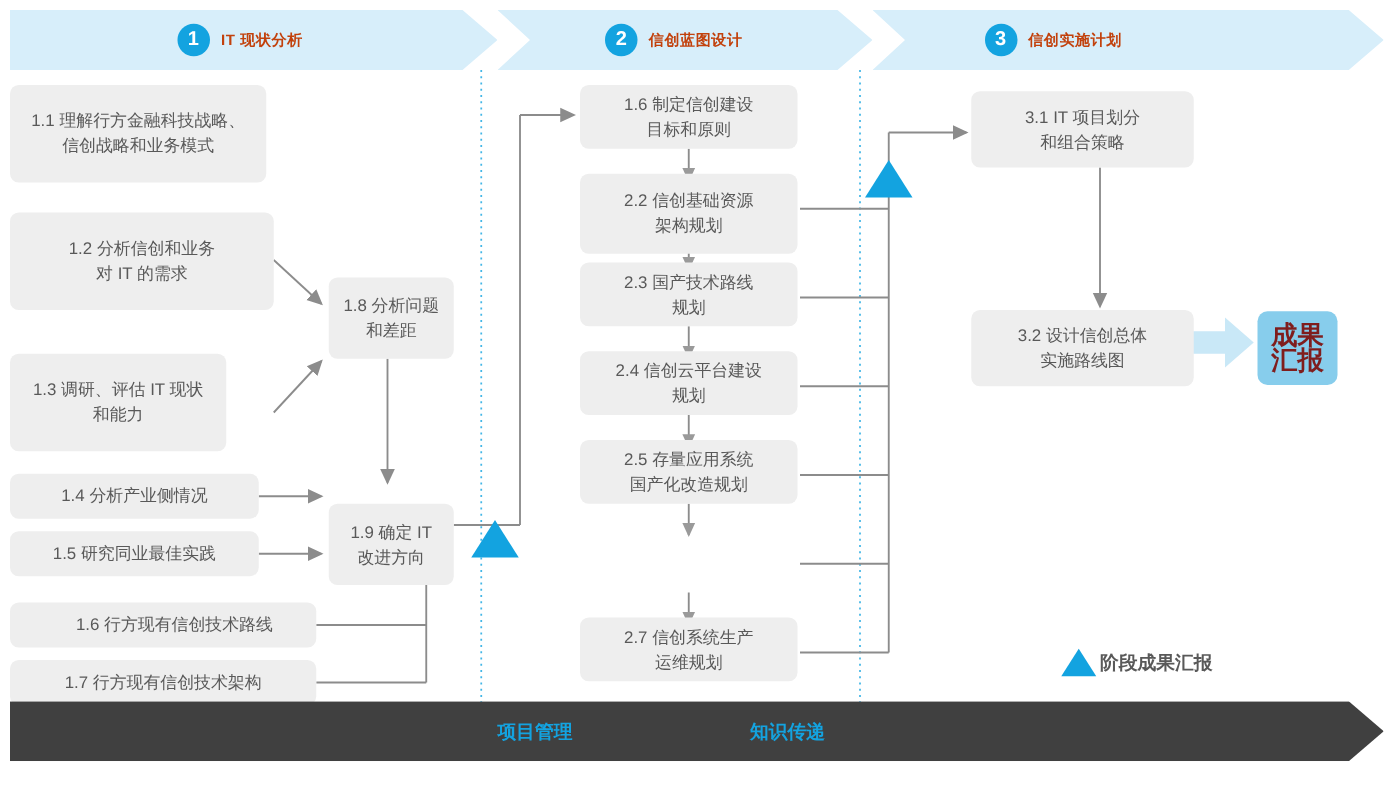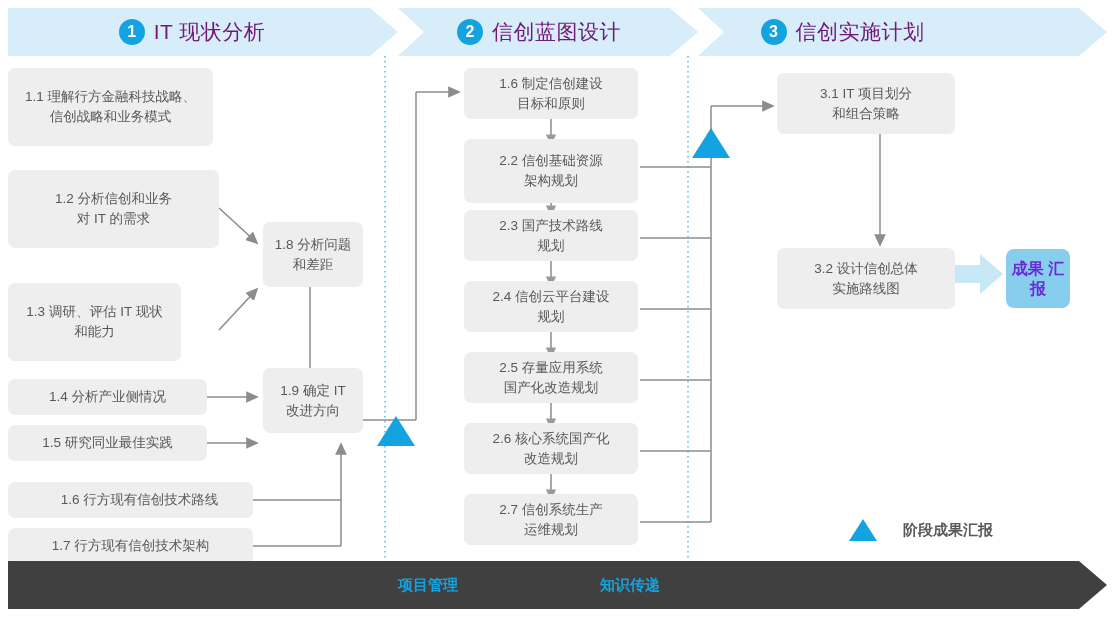--- a/index.html
+++ b/index.html
@@ -7,36 +7,36 @@
        font-family:"Liberation Sans","DejaVu Sans",sans-serif;}
   #stage{position:absolute;left:0;top:0;width:1115px;height:638px;}
   svg#wires{position:absolute;left:0;top:0;width:1115px;height:638px;pointer-events:none;}
 
   
   .phase{position:absolute;height:48px;display:flex;align-items:center;justify-content:center;}
   .phase .inner{display:flex;align-items:center;gap:9px;}
   .phase .num{width:26px;height:26px;border-radius:50%;background:#13a3e0;color:#fff;
       font-size:16px;font-weight:bold;display:flex;align-items:center;justify-content:center;
       line-height:1;}
-  .phase .ptitle{color:#701a75;font-size:21px;font-weight:normal;letter-spacing:.5px;white-space:nowrap;}
+  .phase .ptitle{color:#c2410c;font-size:12px;font-weight:bold;letter-spacing:.5px;white-space:nowrap;}
 
   
   .box{position:absolute;background:#eeeeee;border-radius:7px;color:#595959;
        font-size:13.5px;line-height:20px;text-align:center;
        display:flex;align-items:center;justify-content:center;padding:0 8px;
        box-sizing:border-box;}
   .box span{display:block;}
 
   
-  .chip{position:absolute;background:#87cdec;border-radius:8px;color:#6d28d9;
-        font-size:16px;font-weight:bold;line-height:20px;text-align:center;
+  .chip{position:absolute;background:#87cdec;border-radius:8px;color:#7f1d1d;
+        font-size:21px;font-weight:bold;line-height:20px;text-align:center;
         display:flex;align-items:center;justify-content:center;}
 
   
-  .legend{position:absolute;display:flex;align-items:center;gap:26px;}
+  .legend{position:absolute;display:flex;align-items:center;gap:3px;}
   .legend .tri{width:0;height:0;border-left:14px solid transparent;border-right:14px solid transparent;
        border-bottom:22px solid #13a3e0;}
   .legend .ltext{color:#595959;font-size:15px;font-weight:bold;white-space:nowrap;}
 
   
   .band{position:absolute;height:48px;display:flex;align-items:center;}
   .band .btext{color:#13a3e0;font-size:15px;font-weight:bold;position:absolute;white-space:nowrap;}
 </style>
 </head>
 <body>
@@ -163,21 +163,21 @@
   </div>
   <div class="box" style="left:8px;top:528px;width:245px;height:36px;">
     <span>1.7 行方现有信创技术架构</span>
   </div>
   <div class="box" style="left:263px;top:222px;width:100px;height:65px;">
     <span>
       <span>1.8 分析问题</span>
       <span>和差距</span>
     </span>
   </div>
-  <div class="box" style="left:263px;top:368px;width:100px;height:65px;">
+  <div class="box" style="left:263px;top:403px;width:100px;height:65px;">
     <span>
       <span>1.9 确定 IT</span>
       <span>改进方向</span>
     </span>
   </div>
 
   <div class="box" style="left:464px;top:68px;width:174px;height:51px;">
     <span>
       <span>1.6 制定信创建设</span>
       <span>目标和原则</span>
@@ -198,26 +198,20 @@
   <div class="box" style="left:464px;top:281px;width:174px;height:51px;">
     <span>
       <span>2.4 信创云平台建设</span>
       <span>规划</span>
     </span>
   </div>
   <div class="box" style="left:464px;top:352px;width:174px;height:51px;">
     <span>
       <span>2.5 存量应用系统</span>
       <span>国产化改造规划</span>
-    </span>
-  </div>
-  <div class="box" style="left:464px;top:423px;width:174px;height:51px;">
-    <span>
-      <span>2.6 核心系统国产化</span>
-      <span>改造规划</span>
     </span>
   </div>
   <div class="box" style="left:464px;top:494px;width:174px;height:51px;">
     <span>
       <span>2.7 信创系统生产</span>
       <span>运维规划</span>
     </span>
   </div>
 
   <div class="box" style="left:777px;top:73px;width:178px;height:61px;">

